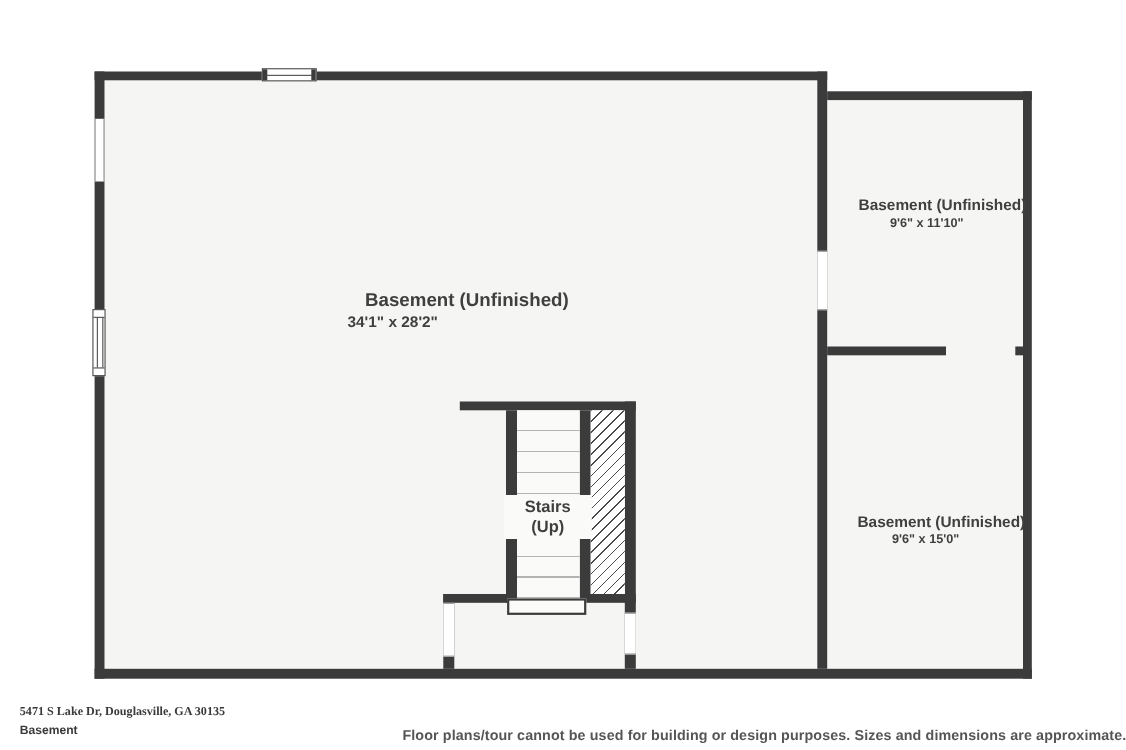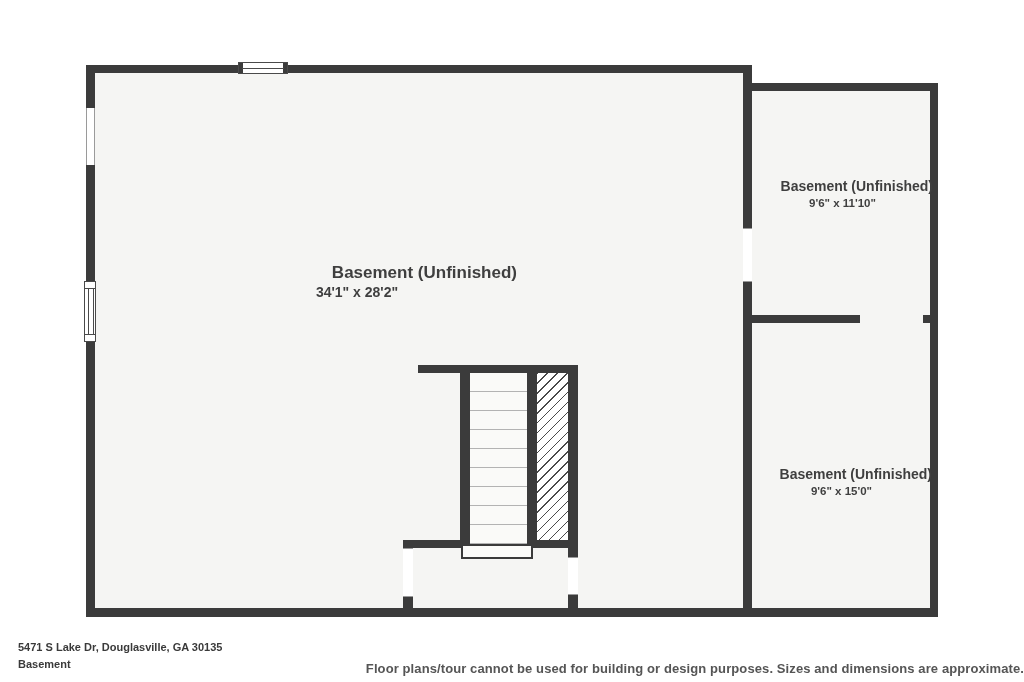--- a/index.html
+++ b/index.html
@@ -105,18 +105,22 @@
   <div class="abs room-label label-small" style="left:752px;top:178px;width:181px;">
     <div class="name">Basement (Unfinished)</div>
     <div class="dims">9'6" x 11'10"</div>
   </div>
 
   <div class="abs room-label label-small" style="left:751px;top:466px;width:181px;">
     <div class="name">Basement (Unfinished)</div>
     <div class="dims">9'6" x 15'0"</div>
   </div>
 
+  <div class="abs stairs-label" style="left:458px;top:450px;width:80px;">
+    <div>Stairs</div>
+    <div>(Up)</div>
+  </div>
 
-  <div class="abs footer-text" style="left:18px;top:641px;">5471 S Lake Dr, Douglasville, GA 30135</div>
+  <div class="abs footer-text" style="left:18px;top:641px;font-family:Liberation Serif, serif;">5471 S Lake Dr, Douglasville, GA 30135</div>
   <div class="abs footer-text" style="left:18px;top:658px;">Basement</div>
   <div class="abs disclaimer" style="left:0;top:661px;">Floor plans/tour cannot be used for building or design purposes. Sizes and dimensions are approximate.</div>
 
 </div>
 
 </body></html>

